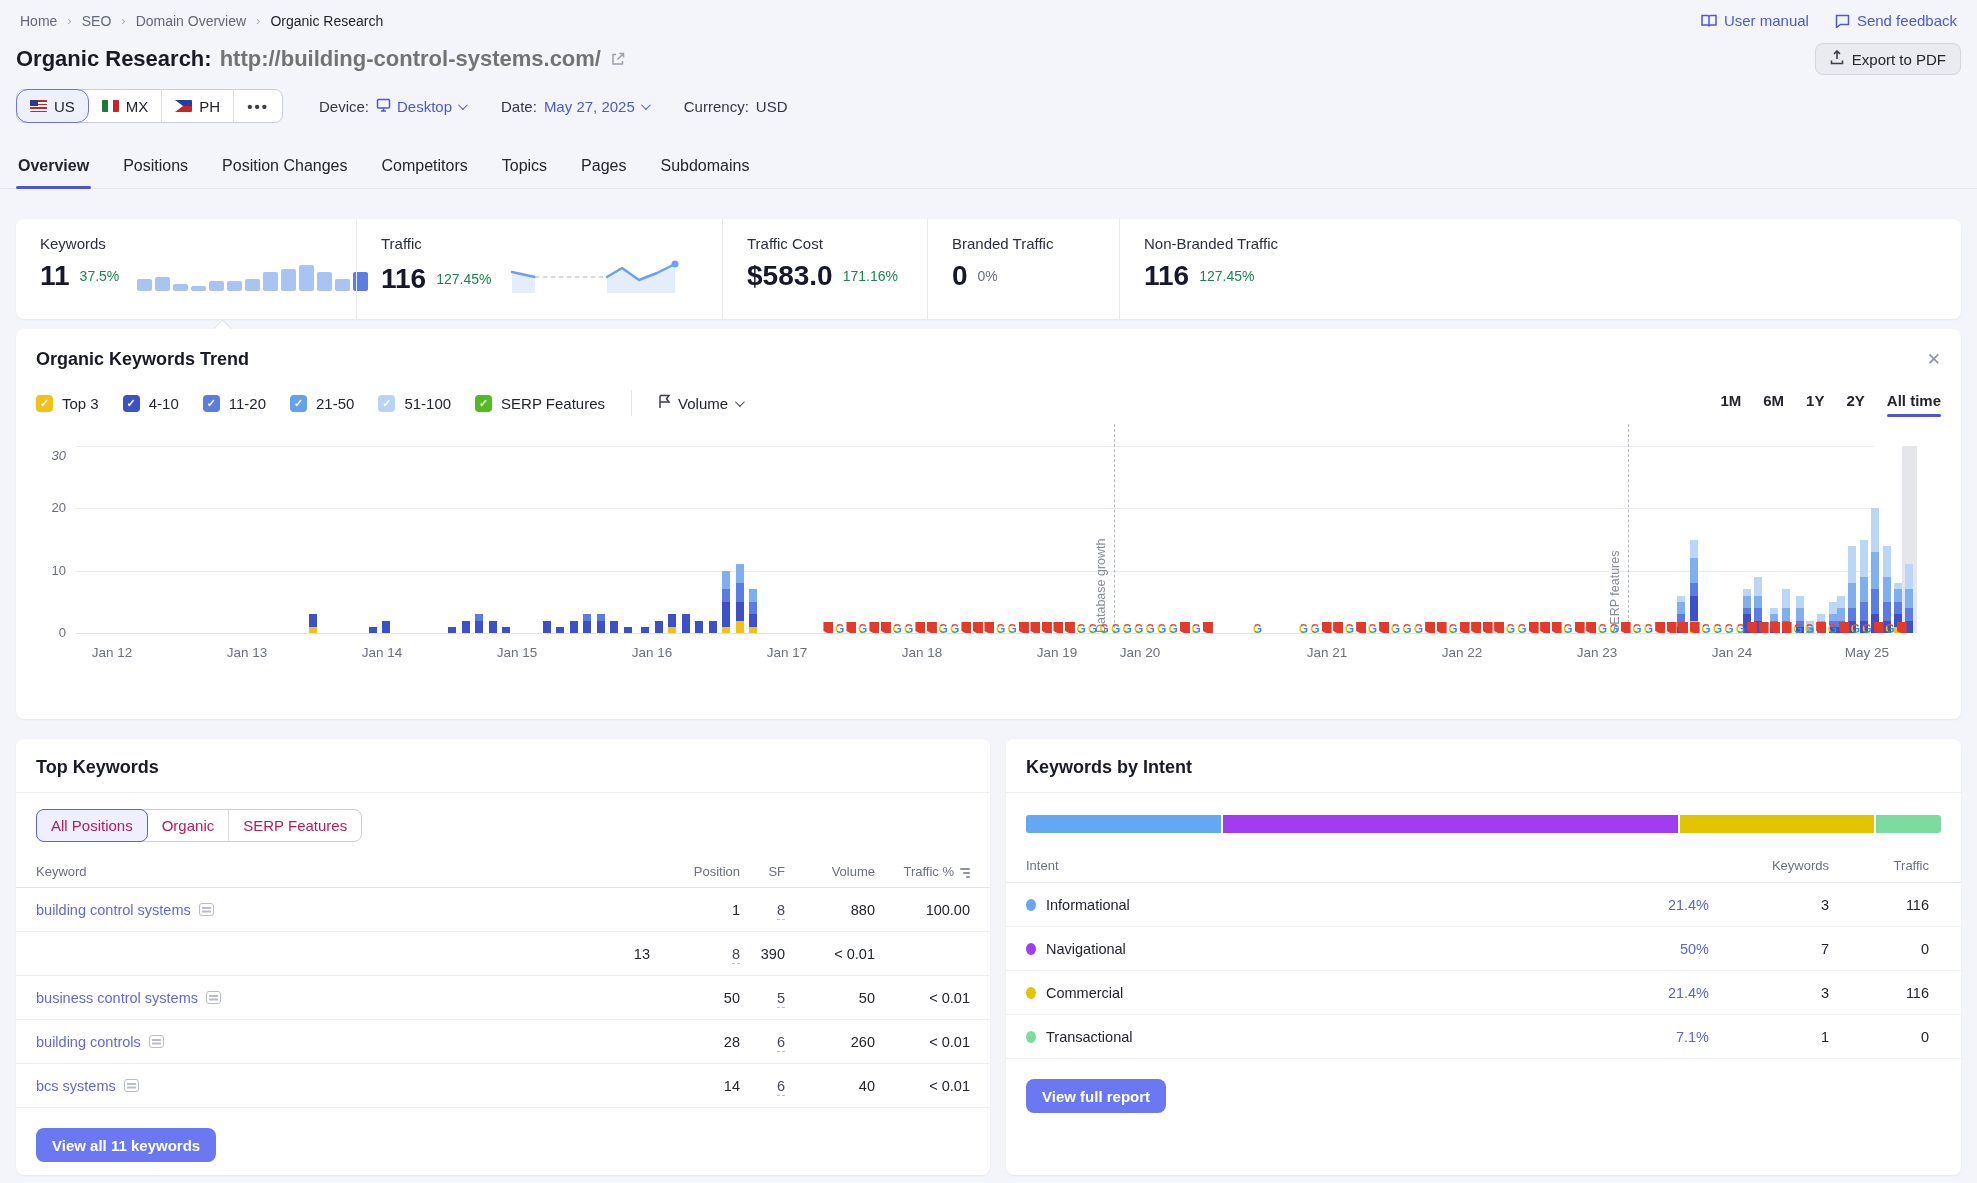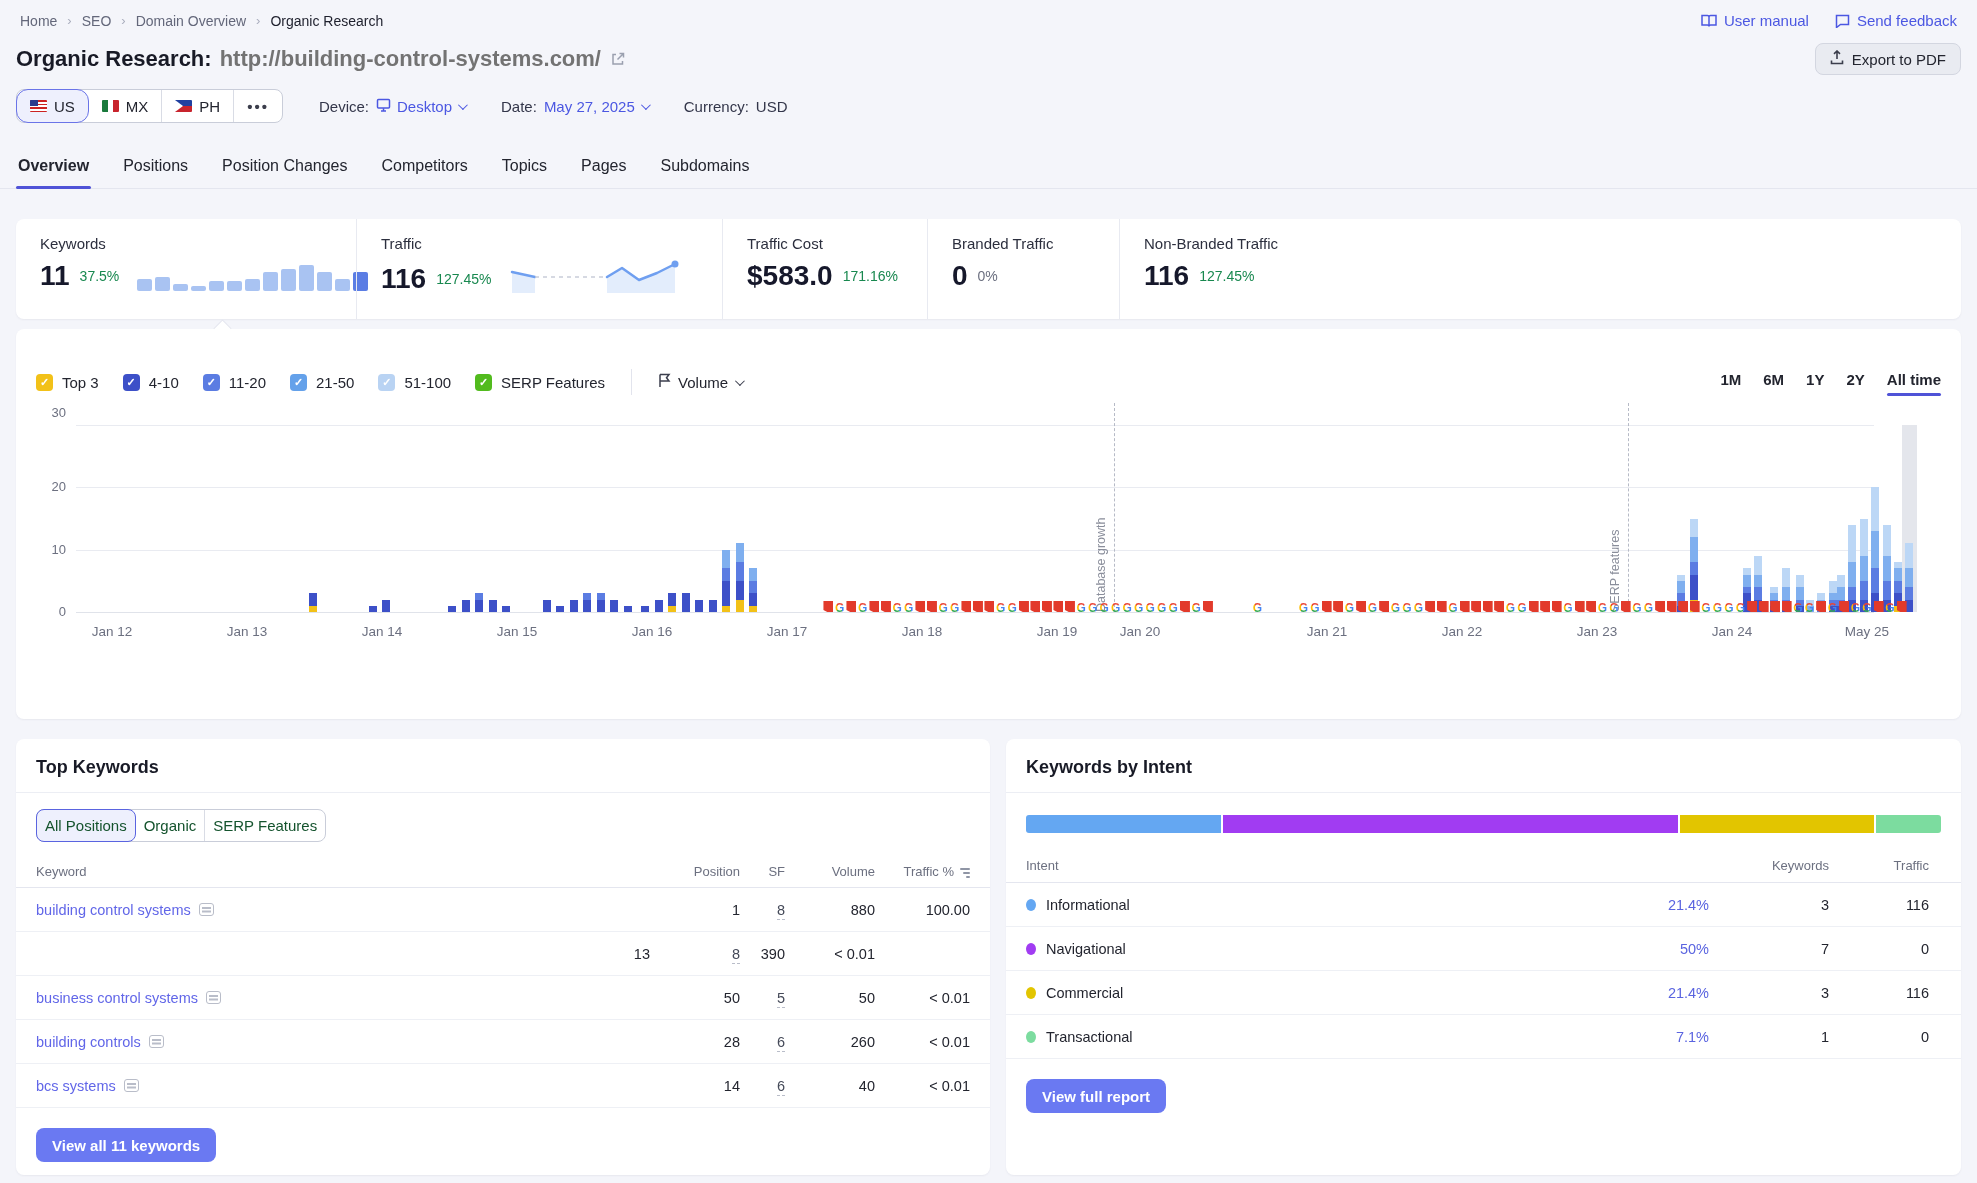--- a/index.html
+++ b/index.html
@@ -98,21 +98,21 @@
           -webkit-background-clip:text; background-clip:text; color:transparent; }
   @supports not (background-clip:text) { .mk-g { color:#4285f4; background:none; } }
 
   
   .bottom { display:flex; gap:16px; margin:20px 16px 0; }
   .bl-card { width:974px; height:436px; }
   .br-card { width:955px; height:436px; }
   .card-title { font-size:18px; font-weight:bold; padding:18px 20px 14px; border-bottom:1px solid #eceef4; }
 
   .seg-group { display:inline-flex; border:1px solid #c9cdd9; border-radius:8px; margin:16px 0 0 20px; overflow:visible; }
-  .seg { padding:7px 8px; font-size:15px; color:#14532d; border-right:1px solid #d9dce5; cursor:pointer; }
+  .seg { padding:7px 14px; font-size:15px; color:#be185d; border-right:1px solid #d9dce5; cursor:pointer; }
   .seg:last-child { border-right:none; }
   .seg.active { background:#eef0fd; border:1px solid #5a64e0; border-radius:8px; margin:-1px 0 -1px -1px; }
 
   .kw-table { margin-top:14px; }
   .kw-hrow, .kw-row { display:grid; grid-template-columns:1fr 90px 45px 90px 95px; align-items:center; padding:0 20px; }
   .kw-hrow { height:32px; font-size:13px; color:#6c7080; border-bottom:1px solid #e4e6ef; }
   .kw-hrow .r, .kw-row .r { text-align:right; }
   .kw-row { height:44px; border-bottom:1px solid #eef0f5; font-size:14.5px; color:#23252f; }
   .kw-link { color:#6166e8; cursor:pointer; display:flex; align-items:center; gap:8px; }
   .serp-ico { width:15px; height:13px; border:1.4px solid #b9bdc9; border-radius:3px; display:inline-block; position:relative; }
@@ -299,20 +299,24 @@
       <div class="m-label">Non-Branded Traffic</div>
       <div class="m-valrow">
         <span class="m-value">116</span>
         <span class="m-change">127.45%</span>
       </div>
     </div>
   </div>
 
   <div class="card trend-card">
     <div class="notch"></div>
+    <div class="trend-head">
+      <div class="trend-title">Organic Keywords Trend</div>
+      <div class="close-x">✕</div>
+    </div>
     <div class="legend-row">
       <div class="legend-left" id="legend">
           <div class="legend-item">
             <span class="cbx" style="background: rgb(242, 193, 24);">✓</span>
             <span>Top 3</span>
           </div>
           <div class="legend-item">
             <span class="cbx" style="background: rgb(61, 80, 200);">✓</span>
             <span>4-10</span>
           </div>
@@ -351,21 +355,21 @@
     </div>
     <div class="chart" id="chart">
         <div class="hl-band" style="left: 1865.85px; top: 22px; width: 15px; height: 187px;"></div>
         <div class="gridline base" style="left: 40px; width: 1798px; top: 209px;"></div>
         <div class="ylab" style="left: 0px; top: 201px;">0</div>
         <div class="gridline" style="left: 40px; width: 1798px; top: 146.667px;"></div>
         <div class="ylab" style="left: 0px; top: 138.667px;">10</div>
         <div class="gridline" style="left: 40px; width: 1798px; top: 84.334px;"></div>
         <div class="ylab" style="left: 0px; top: 76.334px;">20</div>
         <div class="gridline" style="left: 40px; width: 1798px; top: 22.001px;"></div>
-        <div class="ylab" style="left: 0px; top: 2px;">30</div>
+        <div class="ylab" style="left: 0px; top: 24px; font-style: italic;">30</div>
         <div class="xlab" style="left: 76px; top: 221px;">Jan 12</div>
         <div class="xlab" style="left: 211px; top: 221px;">Jan 13</div>
         <div class="xlab" style="left: 346px; top: 221px;">Jan 14</div>
         <div class="xlab" style="left: 481px; top: 221px;">Jan 15</div>
         <div class="xlab" style="left: 616px; top: 221px;">Jan 16</div>
         <div class="xlab" style="left: 751px; top: 221px;">Jan 17</div>
         <div class="xlab" style="left: 886px; top: 221px;">Jan 18</div>
         <div class="xlab" style="left: 1021px; top: 221px;">Jan 19</div>
         <div class="xlab" style="left: 1104px; top: 221px;">Jan 20</div>
         <div class="xlab" style="left: 1291px; top: 221px;">Jan 21</div>

